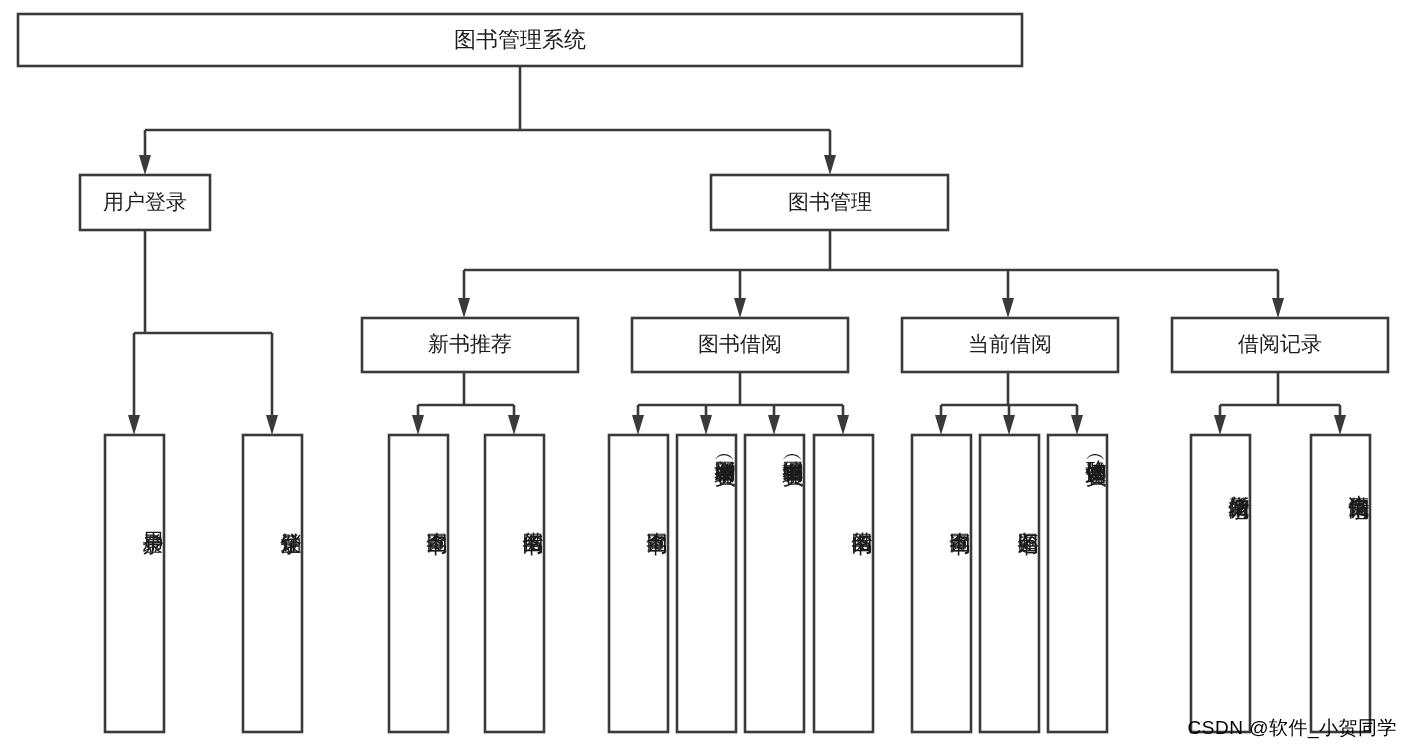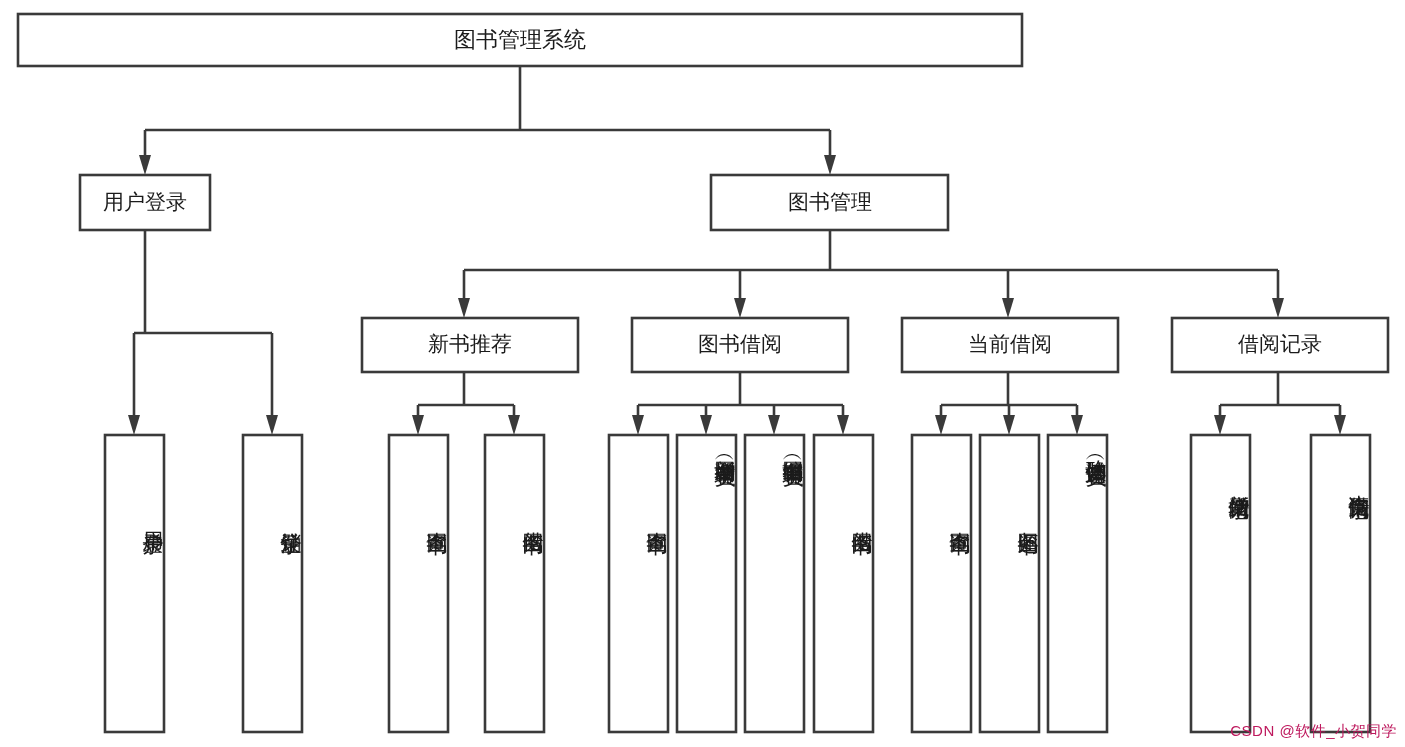--- a/index.html
+++ b/index.html
@@ -63,22 +63,22 @@
     line-height: 1;
     white-space: nowrap;
     text-align: center;
     pointer-events: none;
   }
   #watermark {
     position: absolute;
     right: 8px;
     bottom: 6px;
     font-family: "Liberation Sans", "DejaVu Sans", sans-serif;
-    font-size: 15px;
-    color: #be185d;
+    font-size: 19px;
+    color: #000000;
     letter-spacing: 0.5px;
     white-space: nowrap;
   }
 </style>
 </head>
 <body>
 
 <div id="diagram-root">
 
   <svg id="tree-svg" viewBox="0 0 1405 747">

